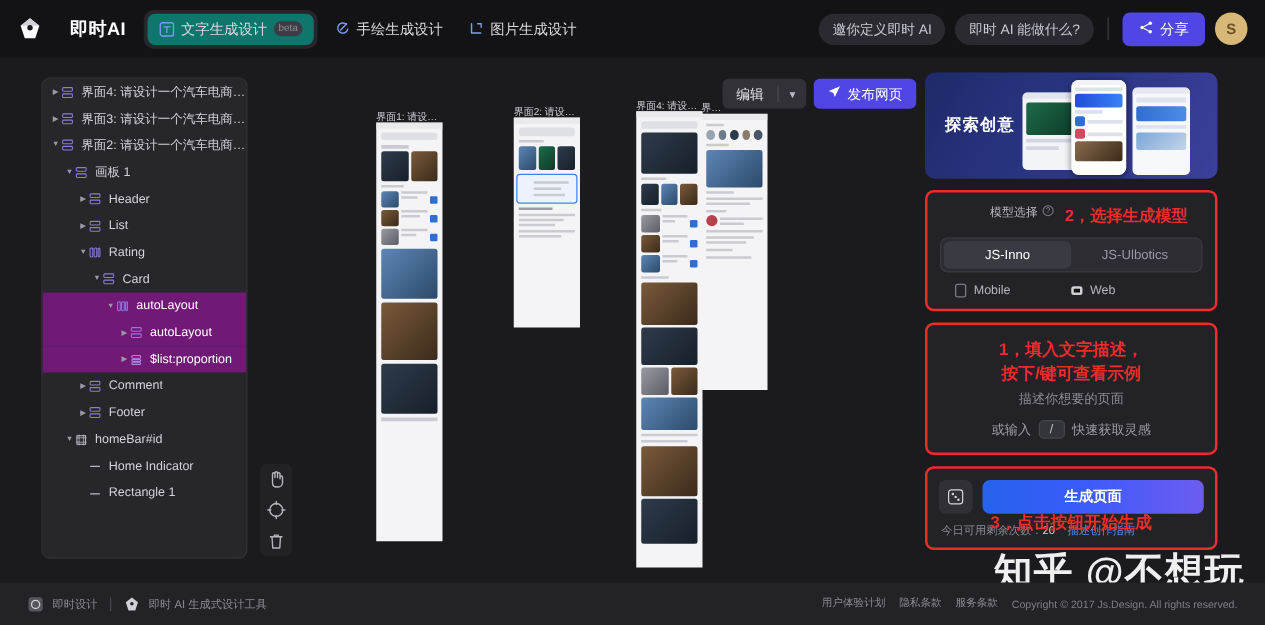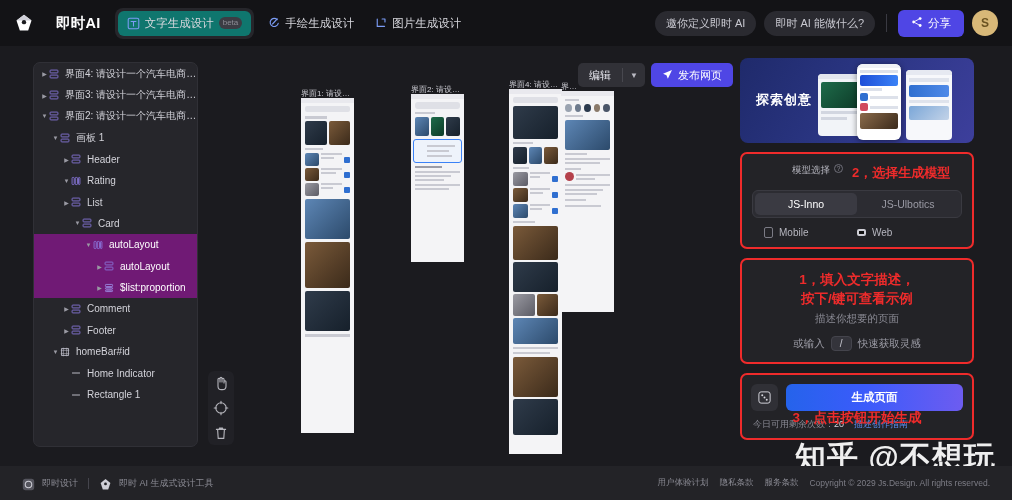--- a/index.html
+++ b/index.html
@@ -494,39 +494,39 @@
         <span class="caret">▶</span>
         <span class="lic">
           <svg viewBox="0 0 14 14" width="10" height="10">
             <rect x="1.5" y="1.5" width="11" height="4" rx="1" fill="none" stroke="#8b7ae0" stroke-width="1.2"></rect>
             <rect x="1.5" y="8.5" width="11" height="4" rx="1" fill="none" stroke="#8b7ae0" stroke-width="1.2"></rect>
           </svg>
         </span>
         <span class="ltxt">Header</span>
       </div>
       <div class="layer-row" style="padding-left: 28px;">
+        <span class="caret">▶</span>
+        <span class="lic">
+          <svg viewBox="0 0 14 14" width="10" height="10">
+            <rect x="1.5" y="1.5" width="11" height="4" rx="1" fill="none" stroke="#8b7ae0" stroke-width="1.2"></rect>
+            <rect x="1.5" y="8.5" width="11" height="4" rx="1" fill="none" stroke="#8b7ae0" stroke-width="1.2"></rect>
+          </svg>
+        </span>
+        <span class="ltxt">List</span>
+      </div>
+      <div class="layer-row" style="padding-left: 28px;">
         <span class="caret">▼</span>
         <span class="lic">
           <svg viewBox="0 0 14 14" width="10" height="10">
             <rect x="1.5" y="2" width="3" height="10" rx="1" fill="none" stroke="#8b7ae0" stroke-width="1.2"></rect>
             <rect x="6" y="2" width="3" height="10" rx="1" fill="none" stroke="#8b7ae0" stroke-width="1.2"></rect>
             <rect x="10.5" y="2" width="2" height="10" rx="1" fill="none" stroke="#8b7ae0" stroke-width="1.2"></rect>
           </svg>
         </span>
         <span class="ltxt">Rating</span>
-      </div>
-      <div class="layer-row" style="padding-left: 28px;">
-        <span class="caret">▶</span>
-        <span class="lic">
-          <svg viewBox="0 0 14 14" width="10" height="10">
-            <rect x="1.5" y="1.5" width="11" height="4" rx="1" fill="none" stroke="#8b7ae0" stroke-width="1.2"></rect>
-            <rect x="1.5" y="8.5" width="11" height="4" rx="1" fill="none" stroke="#8b7ae0" stroke-width="1.2"></rect>
-          </svg>
-        </span>
-        <span class="ltxt">List</span>
       </div>
       <div class="layer-row" style="padding-left: 39px;">
         <span class="caret">▼</span>
         <span class="lic">
           <svg viewBox="0 0 14 14" width="10" height="10">
             <rect x="1.5" y="1.5" width="11" height="4" rx="1" fill="none" stroke="#8b7ae0" stroke-width="1.2"></rect>
             <rect x="1.5" y="8.5" width="11" height="4" rx="1" fill="none" stroke="#8b7ae0" stroke-width="1.2"></rect>
           </svg>
         </span>
         <span class="ltxt">Card</span>
@@ -736,16 +736,16 @@
             <path d="M12 2 3 9l4 12h10l4-12z" fill="#cfcfd6"></path>
             <circle cx="12" cy="11" r="2.6" fill="#232327"></circle>
           </svg>
       </span>
       <span class="txt">即时 AI 生成式设计工具</span>
     </div>
     <div class="f-right">
       <a>用户体验计划</a>
       <a>隐私条款</a>
       <a>服务条款</a>
-      <span class="cp">Copyright © 2029 Js.Design. All rights reserved.</span>
+      <span class="cp">Copyright © 2017 Js.Design. All rights reserved.</span>
     </div>
   </div>
 </div>
 
 </body></html>

